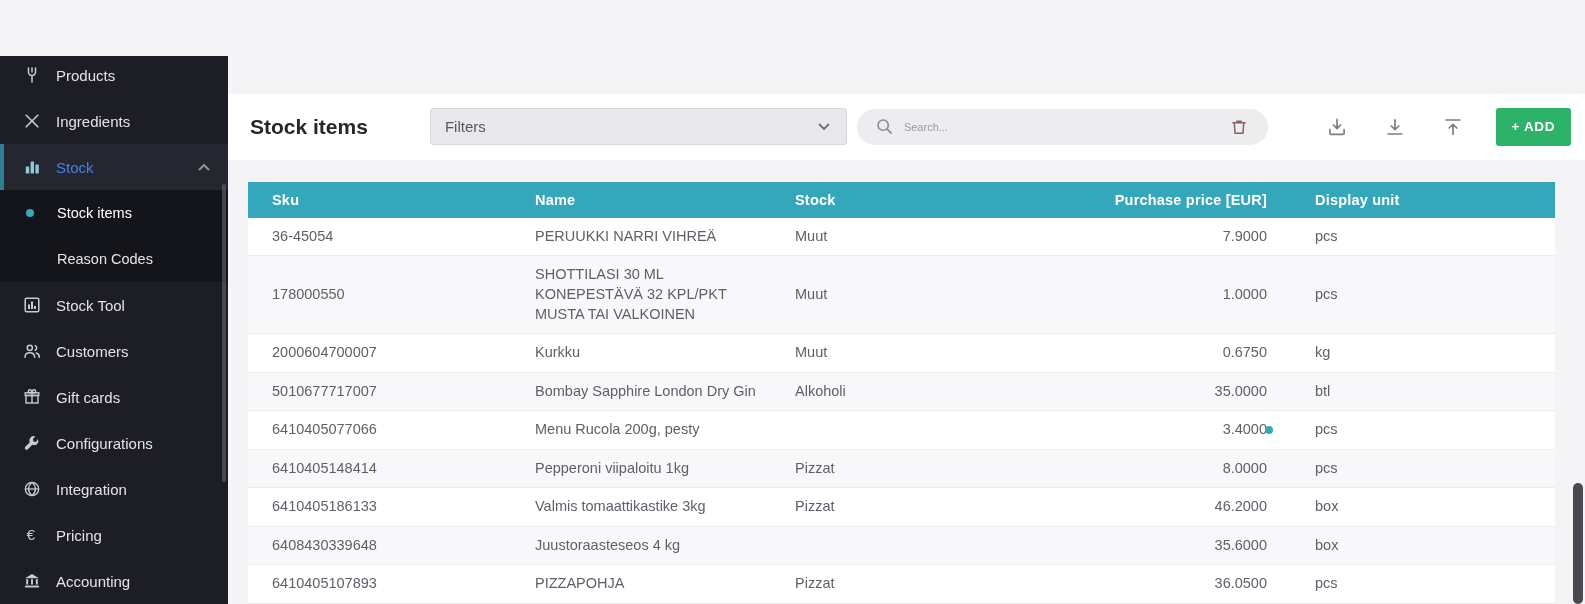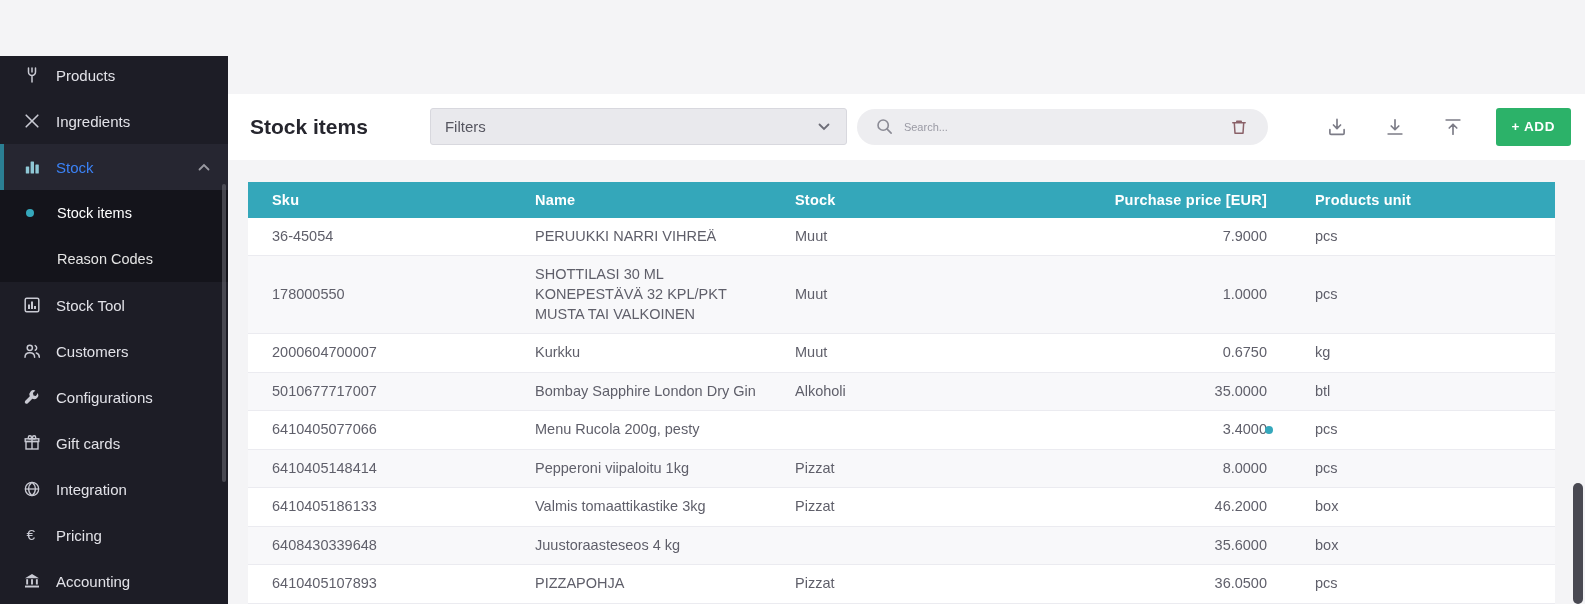--- a/index.html
+++ b/index.html
@@ -152,38 +152,38 @@
               <path d="M2 15.2c0-2.7 2.1-4.4 4.8-4.4s4.8 1.7 4.8 4.4"></path>
               <path d="M12.2 3.6a2.6 2.6 0 0 1 0 4.7"></path>
               <path d="M13.3 10.9c1.9.5 3 1.9 3 4.3"></path>
             </svg>
         </span>
         <span>Customers</span>
       </div>
 
       <div class="nav-item">
         <span class="icn">
-          <svg width="18" height="18" viewBox="0 0 18 18" fill="currentColor">
-              <path d="M14.9 5.1a4.2 4.2 0 0 1-5.6 5.6l-4.7 4.7a1.8 1.8 0 0 1-2.5-2.5l4.7-4.7a4.2 4.2 0 0 1 5.6-5.6L9.9 5.1l.6 2.4 2.4.6 2-3z"></path>
-            </svg>
-        </span>
-        <span>Configurations</span>
-      </div>
-
-      <div class="nav-item">
-        <span class="icn">
           <svg width="18" height="18" viewBox="0 0 18 18" stroke="currentColor" stroke-width="1.4" fill="none">
               <rect x="3" y="7.5" width="12" height="7.5"></rect>
               <rect x="2.2" y="4.8" width="13.6" height="2.7"></rect>
               <path d="M9 4.8V15"></path>
               <circle cx="6.9" cy="3.4" r="1.6"></circle>
               <circle cx="11.1" cy="3.4" r="1.6"></circle>
             </svg>
         </span>
         <span>Gift cards</span>
+      </div>
+
+      <div class="nav-item">
+        <span class="icn">
+          <svg width="18" height="18" viewBox="0 0 18 18" fill="currentColor">
+              <path d="M14.9 5.1a4.2 4.2 0 0 1-5.6 5.6l-4.7 4.7a1.8 1.8 0 0 1-2.5-2.5l4.7-4.7a4.2 4.2 0 0 1 5.6-5.6L9.9 5.1l.6 2.4 2.4.6 2-3z"></path>
+            </svg>
+        </span>
+        <span>Configurations</span>
       </div>
 
       <div class="nav-item">
         <span class="icn">
           <svg width="18" height="18" viewBox="0 0 18 18" stroke="currentColor" stroke-width="1.3" fill="none">
               <circle cx="9" cy="9" r="6.7"></circle>
               <path d="M2.3 9h13.4"></path>
               <path d="M9 2.3c-4.5 3.6-4.5 9.8 0 13.4"></path>
               <path d="M9 2.3c4.5 3.6 4.5 9.8 0 13.4"></path>
             </svg>
@@ -283,21 +283,21 @@
             <col class="c-grp">
             <col class="c-prc">
             <col class="c-unit">
         </colgroup>
         <thead>
           <tr>
             <th>Sku</th>
             <th>Name</th>
             <th>Stock</th>
             <th class="num">Purchase price [EUR]</th>
-            <th>Products unit</th>
+            <th>Display unit</th>
           </tr>
         </thead>
         <tbody>
           <tr>
             <td>36-45054</td>
             <td>PERUUKKI NARRI VIHREÄ</td>
             <td>Muut</td>
             <td class="num">7.9000</td>
             <td>pcs</td>
           </tr>

